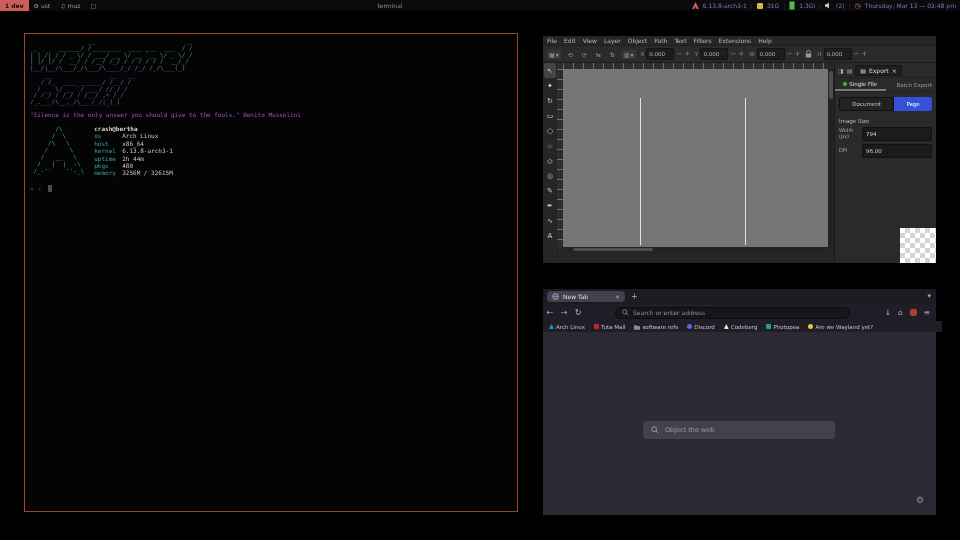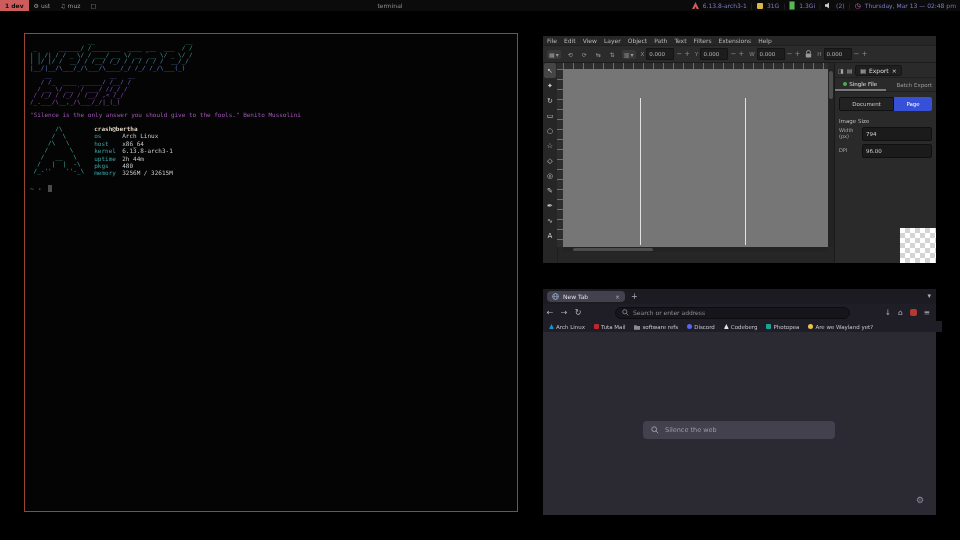--- a/index.html
+++ b/index.html
@@ -406,17 +406,17 @@
       <span class="bmi wayland"></span>
       <span>Are we Wayland yet?</span>
     </span>
   </div>
   <div id="content">
     <div id="websearch">
       <svg width="8" height="8" viewBox="0 0 10 10">
         <circle cx="4" cy="4" r="3" fill="none" stroke="#9d9ba5" stroke-width="1.2"></circle>
         <line x1="6.2" y1="6.2" x2="9" y2="9" stroke="#9d9ba5" stroke-width="1.2"></line>
         </svg>
-      <span>Silence the web</span>
+      <span>Object the web</span>
     </div>
     <span id="ntp-gear">⚙</span>
   </div>
 </div>
 
 </body></html>

